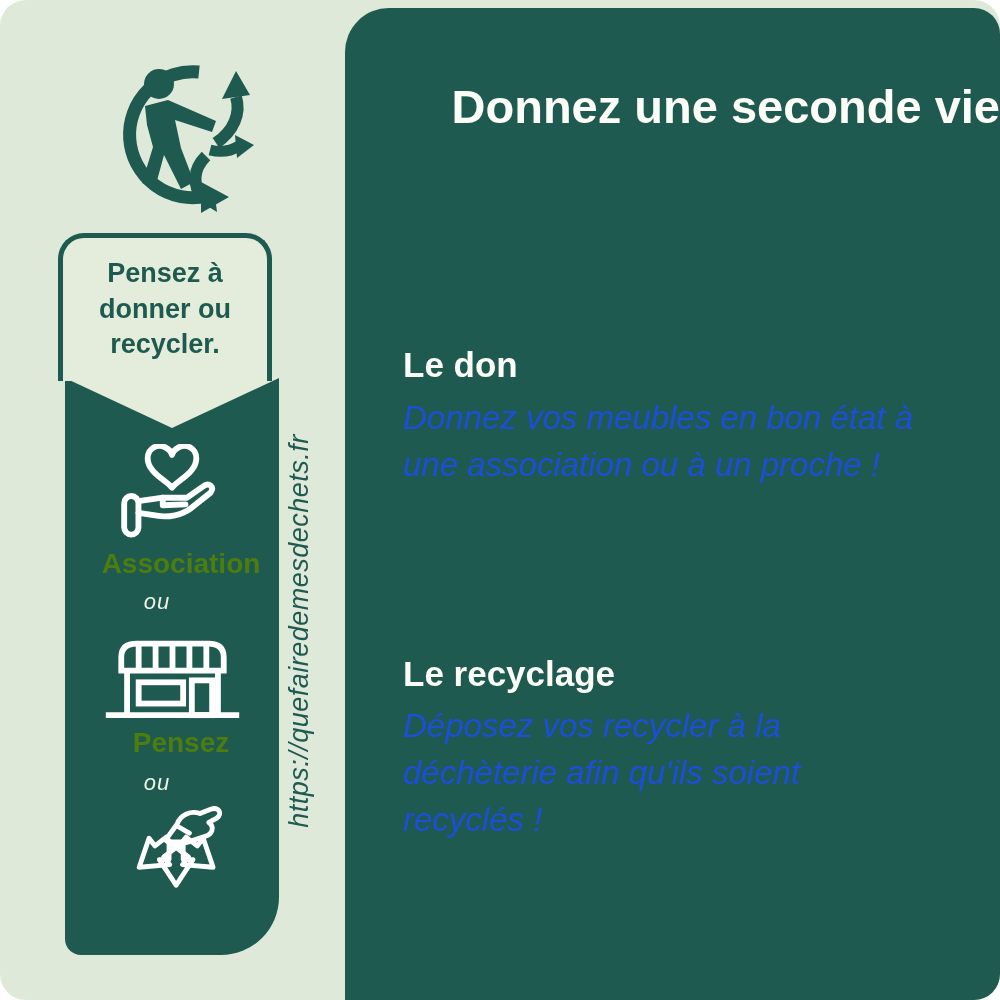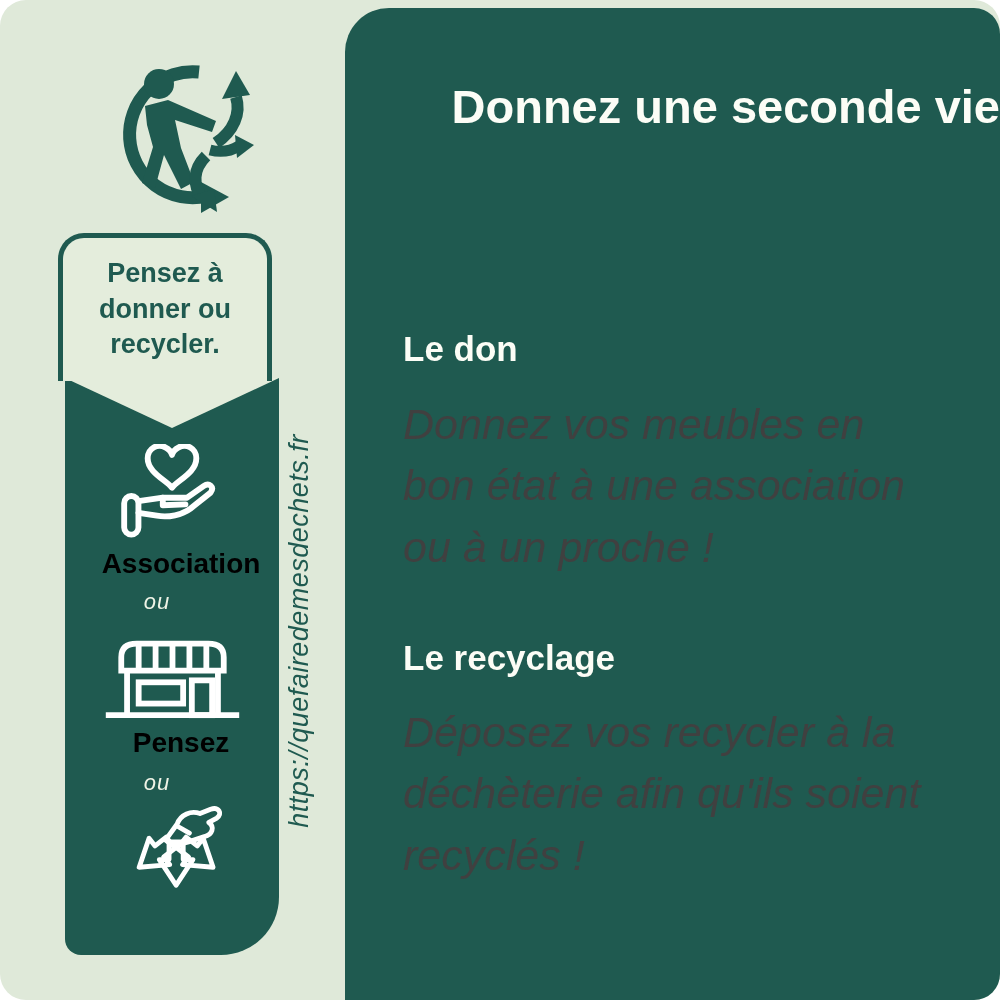--- a/index.html
+++ b/index.html
@@ -13,25 +13,25 @@
   
   .panel{
     position:absolute;left:345px;top:8px;width:655px;height:992px;
     background:#1f5a50;border-radius:44px 26px 0 0;
   }
   .title{
     position:absolute;left:345px;top:76px;width:655px;
     text-align:right;color:#fcfdf6;font-weight:700;font-size:47px;line-height:1.32;
   }
   .sec-heading{
-    position:absolute;left:403px;color:#fcfdf6;font-weight:700;font-size:35px;
+    position:absolute;left:403px;color:#fcfdf6;font-weight:700;font-size:35px;margin-top:16px;
   }
   .sec-body{
-    position:absolute;left:403px;width:520px;color:#404040;
-    font-style:italic;font-size:43px;line-height:1.43;
+    position:absolute;left:403px;width:520px;color:#1d4ed8;
+    font-style:italic;font-size:33px;line-height:1.43;
   }
   .h1{top:329px;} .b1{top:394px;}
   .h2{top:638px;} .b2{top:702px;}
   
   .banner-box{
     position:absolute;left:58px;top:233px;width:214px;height:148px;box-sizing:border-box;
     background:#e4eddc;border:5px solid #1f5a50;border-bottom:none;
     border-radius:26px 26px 0 0;
     display:flex;align-items:center;justify-content:center;
   }
@@ -43,21 +43,21 @@
     position:absolute;left:65px;top:378px;width:214px;height:577px;
     background:#1f5a50;border-radius:0 0 58px 16px;
   }
   .chevron{position:absolute;left:65px;top:378px;}
   .triman{position:absolute;left:95px;top:50px;}
   .icon-heart{position:absolute;left:109px;top:444px;}
   .icon-store{position:absolute;left:100px;top:632px;}
   .icon-dech{position:absolute;left:115px;top:803px;}
   .opt-label{
     position:absolute;left:65px;width:232px;text-align:center;
-    color:#000000;font-weight:700;font-size:28px;
+    color:#4d7c0f;font-weight:700;font-size:28px;
   }
   .l1{top:548px;} .l2{top:727px;} .l3{top:906px;}
   .ou{
     position:absolute;left:65px;width:184px;text-align:center;
     color:#eef3e6;font-style:italic;font-size:22px;letter-spacing:1px;
   }
   .ou1{top:589px;} .ou2{top:770px;}
   .url{
     position:absolute;left:284px;top:862px;width:462px;
     transform:rotate(-90deg);transform-origin:0 0;

